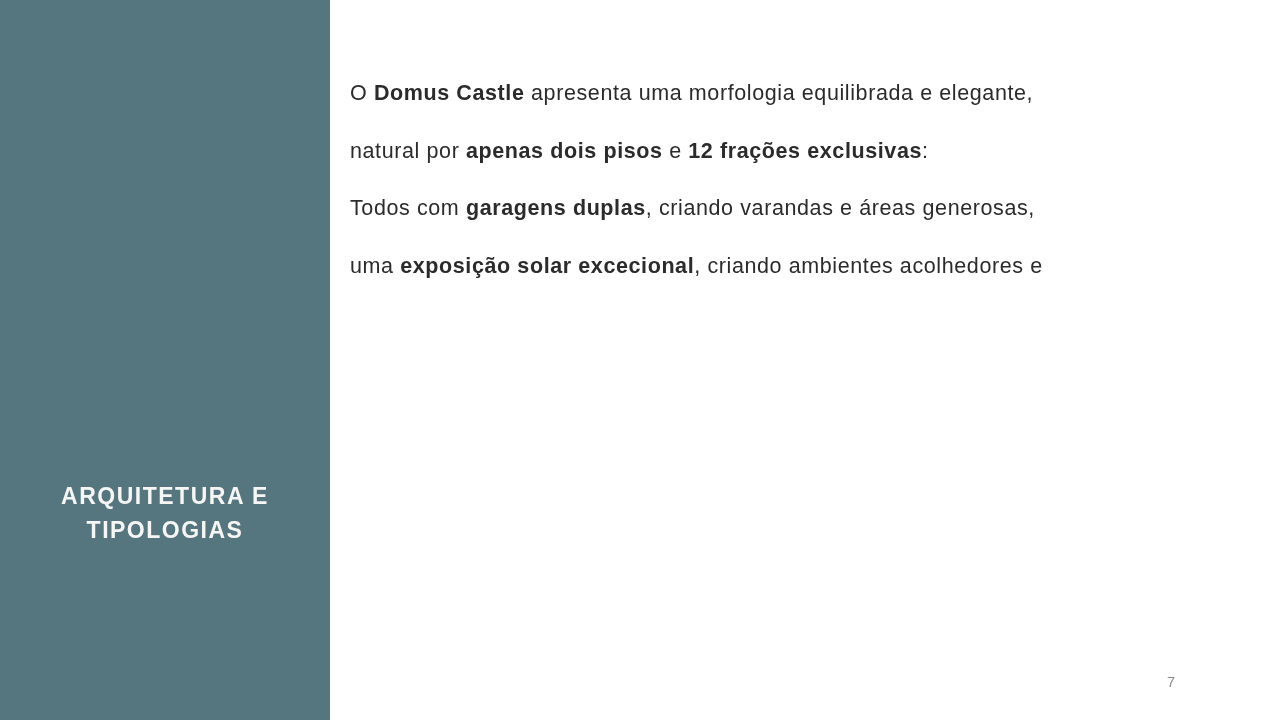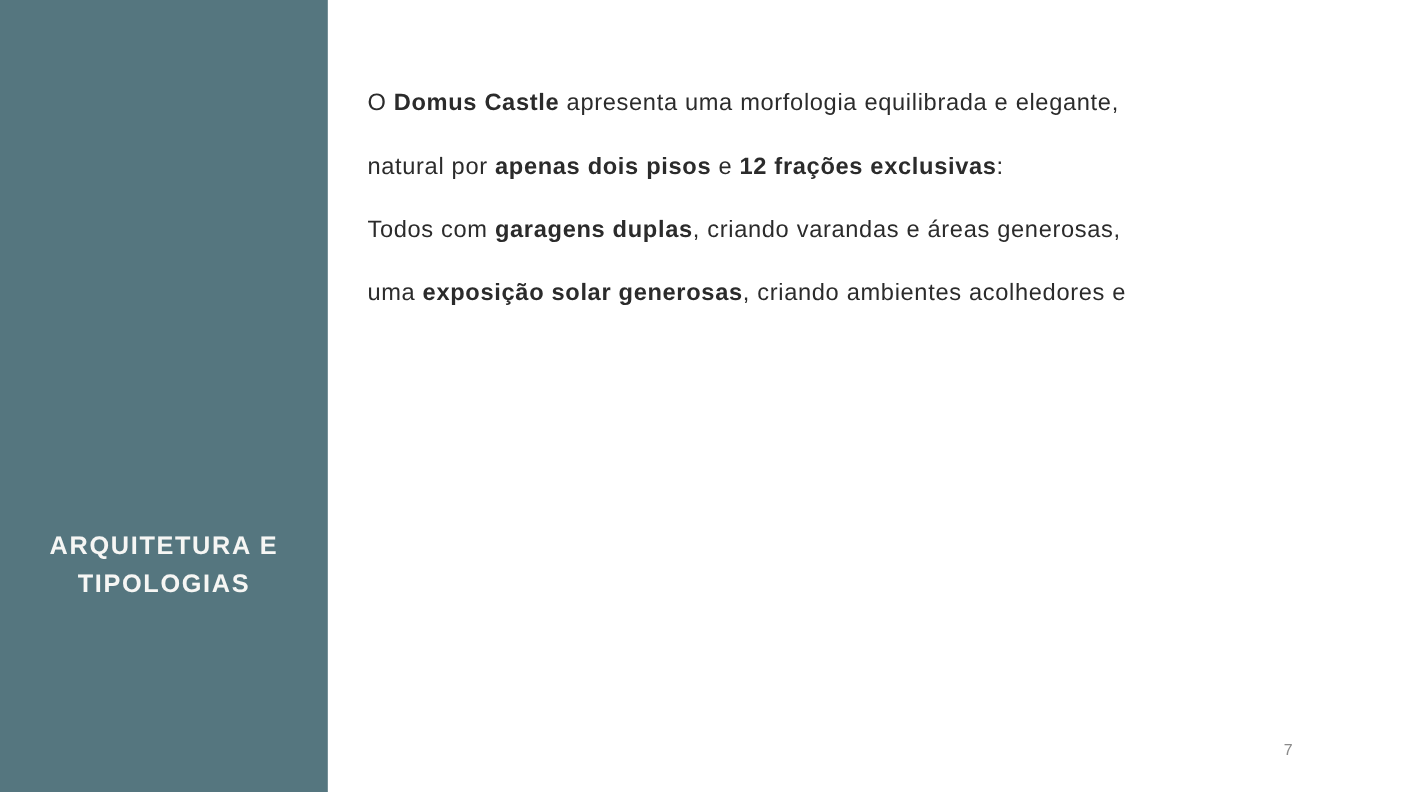--- a/index.html
+++ b/index.html
@@ -15,20 +15,21 @@
     overflow: hidden;
     font-family: "Liberation Sans", sans-serif;
   }
   .sidebar {
     position: absolute;
     left: 0;
     top: 0;
     width: 298px;
     height: 720px;
     background: #55767f;
+    padding-left: 32px;
   }
   .sidebar-title {
     position: absolute;
     left: 0;
     top: 479px;
     width: 100%;
     text-align: center;
     color: #f6f6f4;
     font-size: 23px;
     font-weight: 700;
@@ -40,20 +41,21 @@
     left: 334px;
     top: 65px;
     width: 880px;
     color: #2b2b2b;
     font-size: 21.5px;
     letter-spacing: 0.6px;
   }
   .body-line {
     line-height: 57.7px;
     white-space: nowrap;
+    margin-left: 16px;
   }
   .body-line .bold {
     font-weight: 700;
   }
   .page-number {
     position: absolute;
     left: 1167px;
     top: 674px;
     font-size: 14.5px;
     color: #8a8a8a;
@@ -68,18 +70,18 @@
     <div class="sidebar-title">
       <div>ARQUITETURA E</div>
       <div>TIPOLOGIAS</div>
     </div>
   </div>
 
   <div class="content">
       <div class="body-line"><span>O </span><span class="bold">Domus Castle</span><span> apresenta uma morfologia equilibrada e elegante,</span></div>
       <div class="body-line"><span>natural por </span><span class="bold">apenas dois pisos</span><span> e </span><span class="bold">12 frações exclusivas</span><span>:</span></div>
       <div class="body-line"><span>Todos com </span><span class="bold">garagens duplas</span><span>, criando varandas e áreas generosas,</span></div>
-      <div class="body-line"><span>uma </span><span class="bold">exposição solar generosas</span><span>, criando ambientes acolhedores e</span></div>
+      <div class="body-line"><span>uma </span><span class="bold">exposição solar excecional</span><span>, criando ambientes acolhedores e</span></div>
     </div>
 
   <div class="page-number">7</div>
 
 </div>
 
 </body></html>

